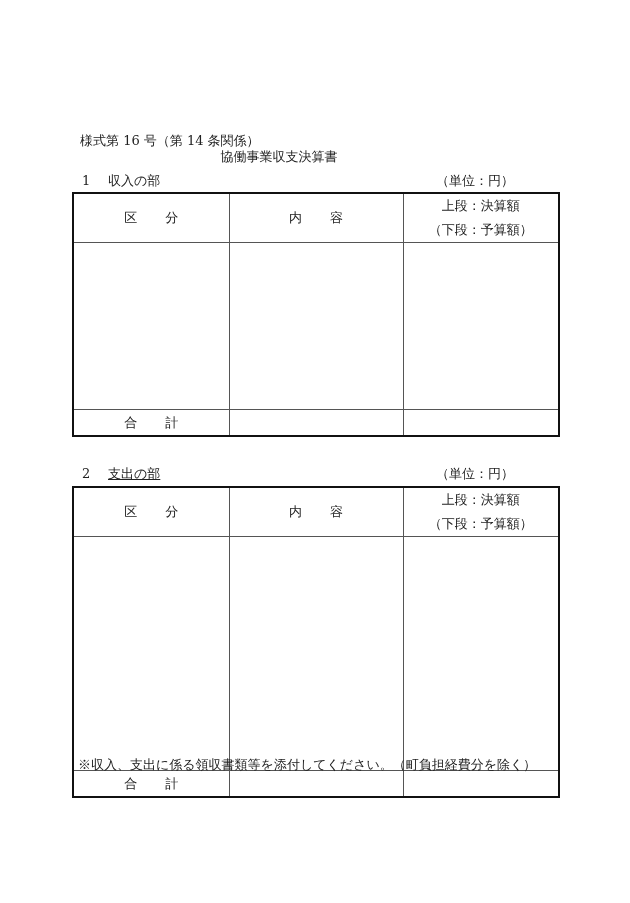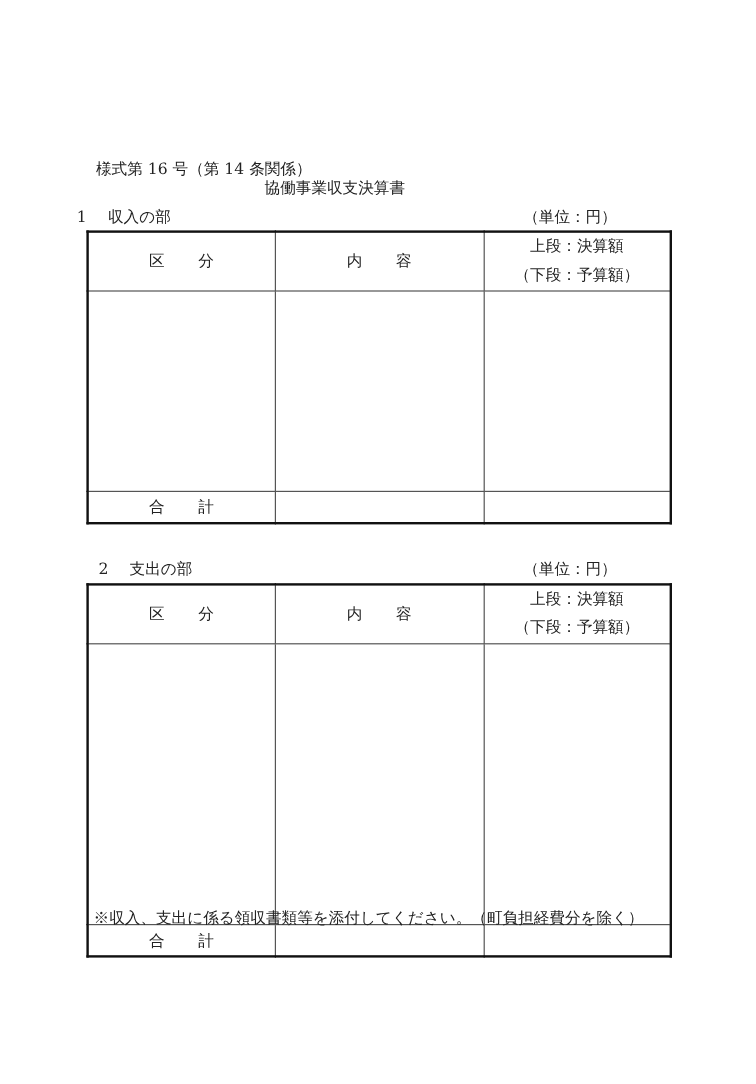--- a/index.html
+++ b/index.html
@@ -66,21 +66,21 @@
       font-size: 13px;
       white-space: nowrap;
     }
   </style>
 </head>
 <body>
 
 <div class="abs form-number">様式第 16 号（第 14 条関係）</div>
 <div class="abs doc-title">協働事業収支決算書</div>
 
-<div class="abs section-label" style="left:64px; top:172px;">
+<div class="abs section-label" style="left:82px; top:172px;">
   <span class="num">1</span><span>収入の部</span>
 </div>
 <div class="abs unit-label" style="left:436px; top:172px;">（単位：円）</div>
 
 <table class="ledger" style="top:192px; height:245px;">
   <colgroup>
       <col class="c1">
       <col class="c2">
       <col class="c3">
     </colgroup>
@@ -99,21 +99,21 @@
     <td></td>
   </tr>
   <tr class="total-row">
     <td class="spaced">合計</td>
     <td></td>
     <td></td>
   </tr>
 </tbody>
   </table>
 
-<div class="abs section-label" style="left:82px; top:465px;">
+<div class="abs section-label" style="left:82px; top:465px;text-decoration:underline;">
   <span class="num">2</span><span>支出の部</span>
 </div>
 <div class="abs unit-label" style="left:436px; top:465px;">（単位：円）</div>
 
 <table class="ledger" style="top:486px; height:312px;">
   <colgroup>
       <col class="c1">
       <col class="c2">
       <col class="c3">
     </colgroup>

